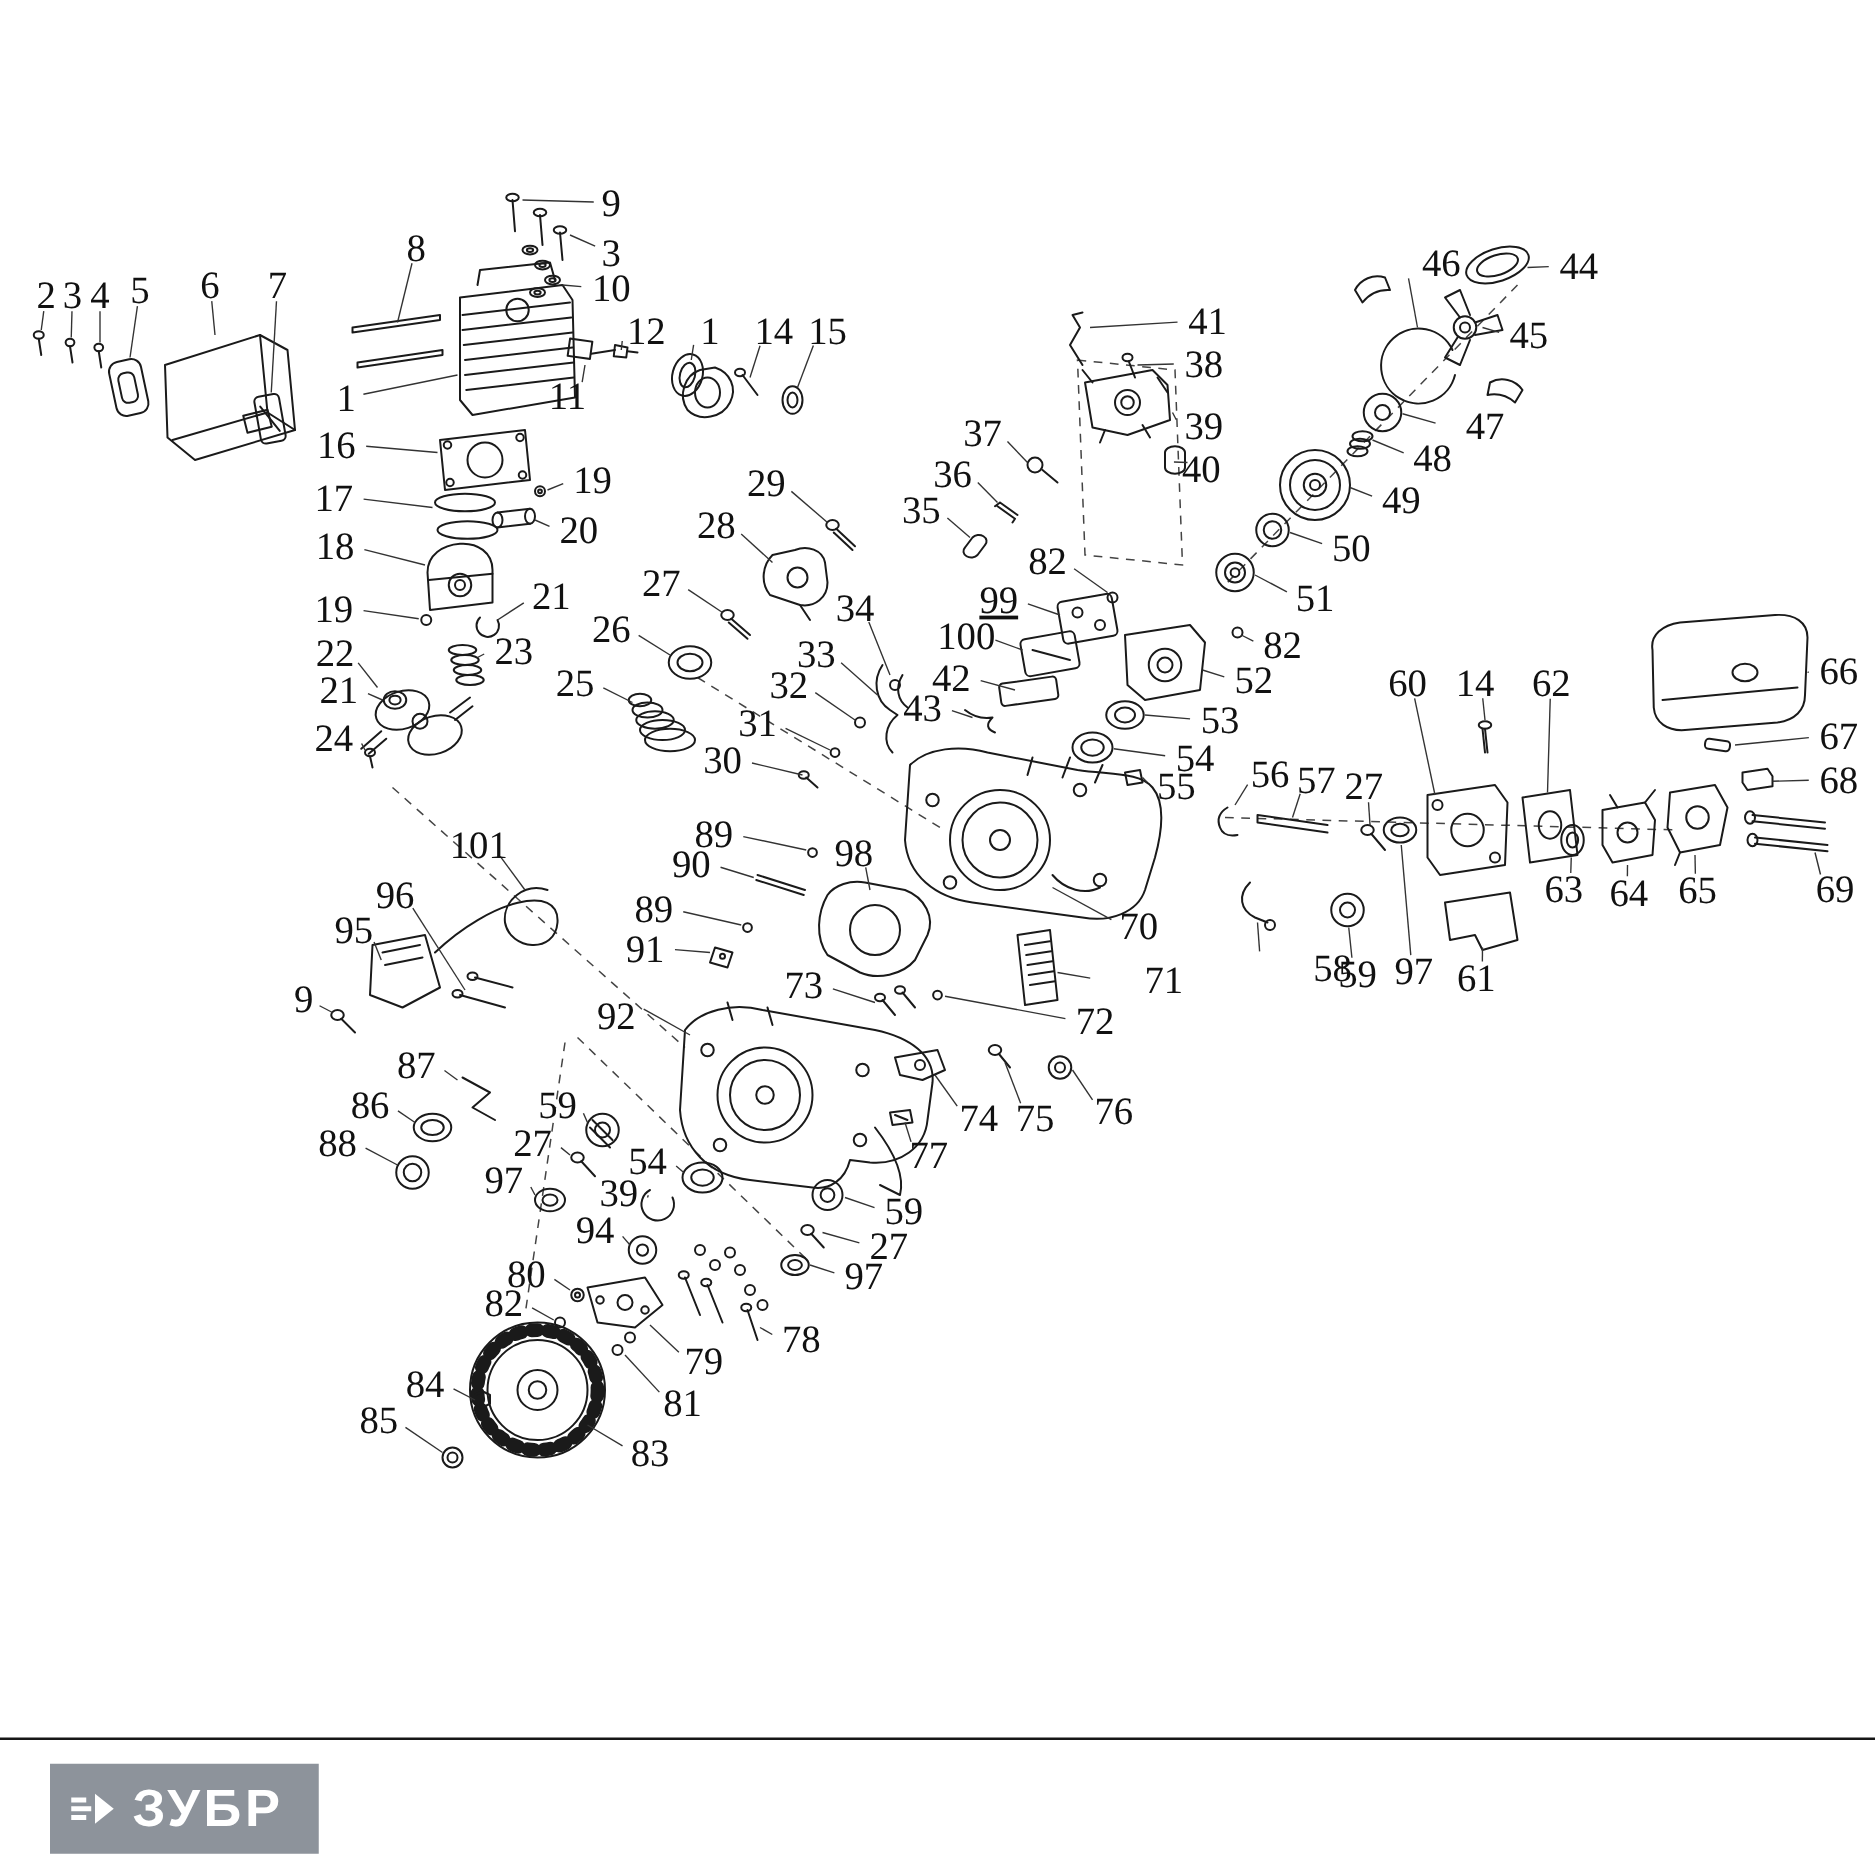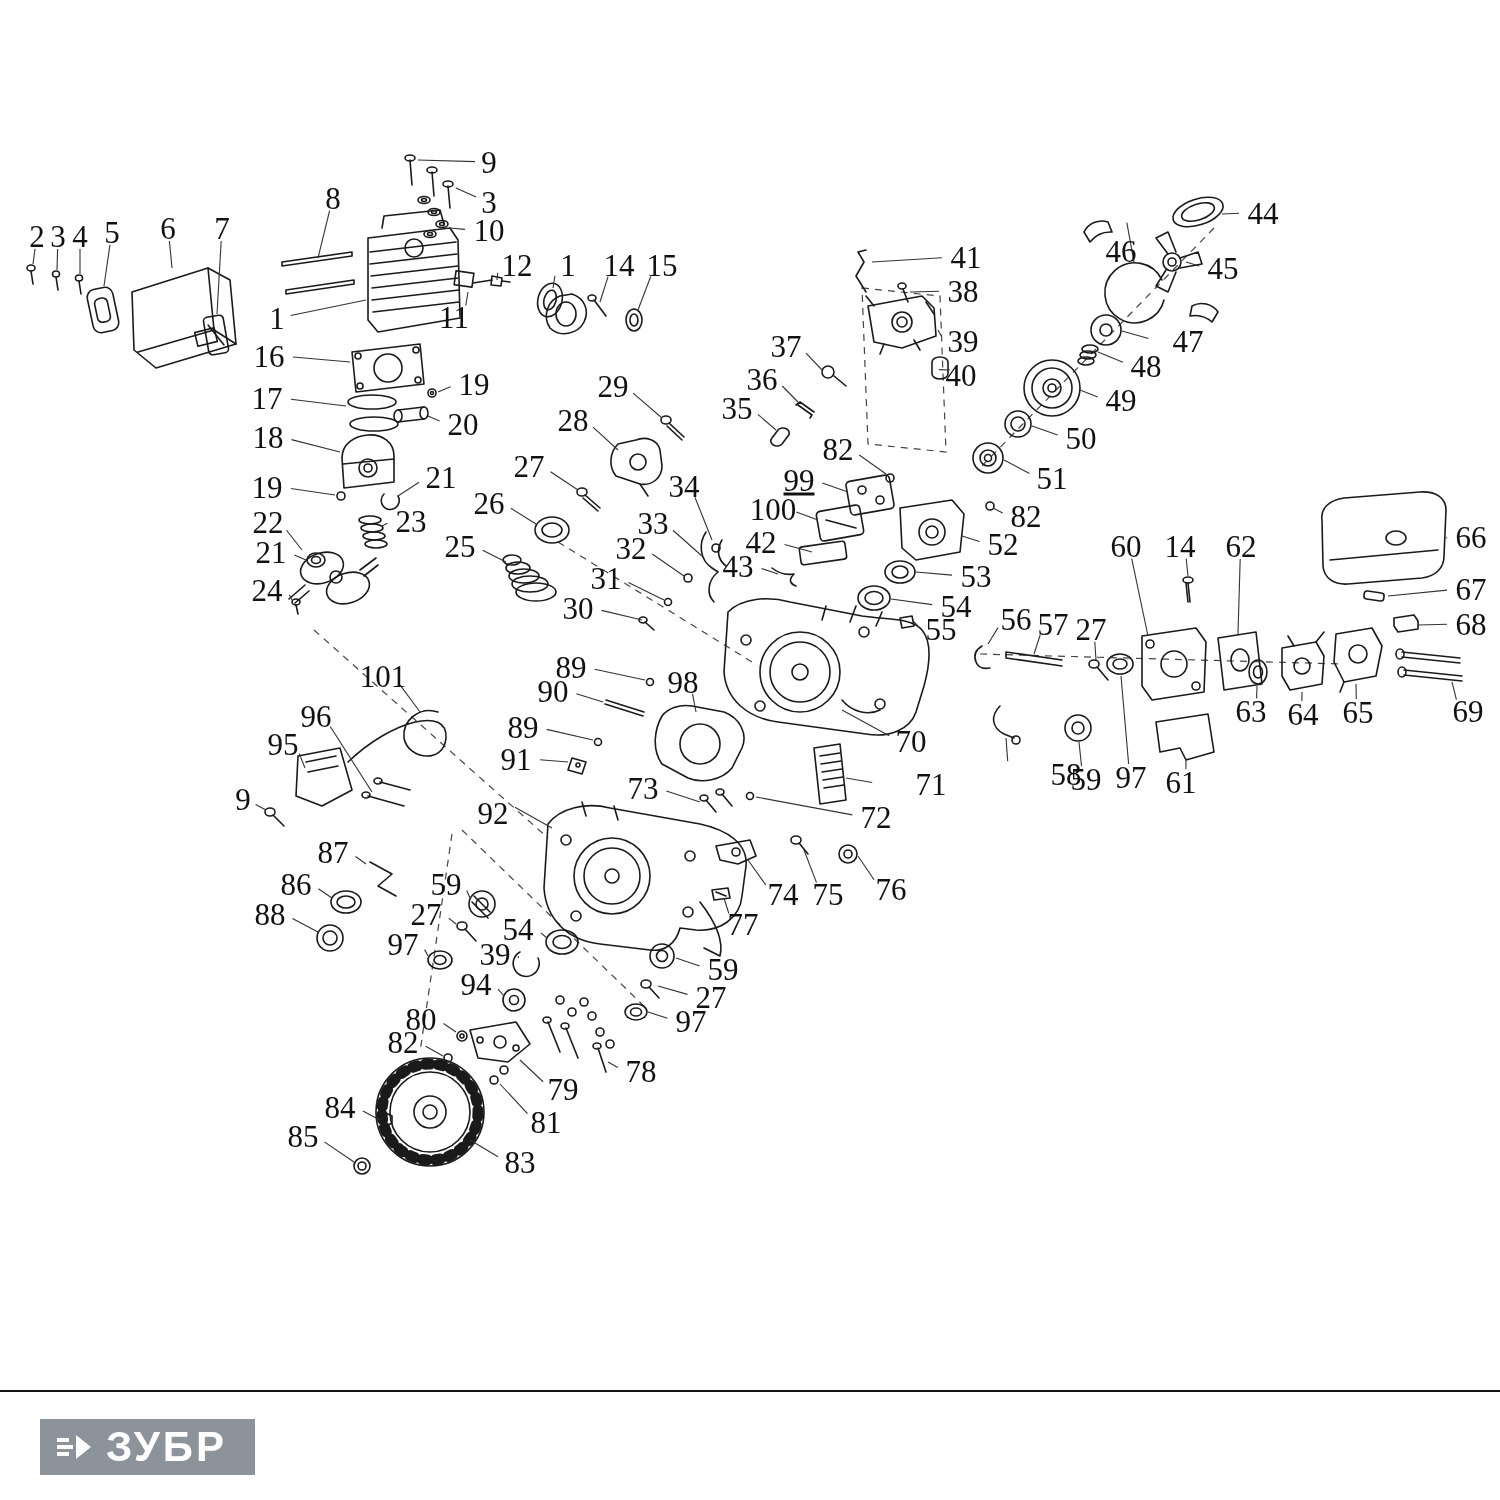--- a/index.html
+++ b/index.html
@@ -15,21 +15,21 @@
     font-family:"Liberation Serif",serif;font-size:31px;color:#111;
     line-height:1;white-space:nowrap;user-select:none;
   }
   .footer{
     position:absolute;left:0;right:0;top:1390px;height:110px;
     border-top:2px solid #161616;background:#fff;
     display:flex;align-items:center;gap:38px;padding-left:40px;
   }
   .brand-badge{
     display:flex;align-items:center;gap:12px;
-    color:#ffffff;height:56px;padding:0 28px 0 14px;
+    color:#ffffff;height:72px;padding:0 28px 0 14px;
     font-weight:bold;font-size:42px;letter-spacing:3px;
     font-family:"Liberation Sans",sans-serif;
   }
   .doc-title{font-size:35px;color:#3d3d3d;}
   .doc-title .bold{font-weight:bold;color:#000;}
 </style>
 </head>
 <body>
 
 <div id="stage">
@@ -639,21 +639,21 @@
       <div class="part-label" style="left: 762px; top: 379px;">36</div>
       <div class="part-label" style="left: 786px; top: 346px;">37</div>
       <div class="part-label" style="left: 966px; top: 257px;">41</div>
       <div class="part-label" style="left: 963px; top: 291px;">38</div>
       <div class="part-label" style="left: 963px; top: 341px;">39</div>
       <div class="part-label" style="left: 961px; top: 375px;">40</div>
       <div class="part-label" style="left: 761px; top: 542px;">42</div>
       <div class="part-label" style="left: 738px; top: 566px;">43</div>
       <div class="part-label" style="left: 1263px; top: 213px;">44</div>
       <div class="part-label" style="left: 1223px; top: 268px;">45</div>
-      <div class="part-label" style="left: 1121px; top: 210px; margin-top: 41px;">46</div>
+      <div class="part-label" style="left: 1153px; top: 210px;">46</div>
       <div class="part-label" style="left: 1172px; top: 341px; margin-left: 16px;">47</div>
       <div class="part-label" style="left: 1146px; top: 366px;">48</div>
       <div class="part-label" style="left: 1121px; top: 400px;">49</div>
       <div class="part-label" style="left: 1081px; top: 438px;">50</div>
       <div class="part-label" style="left: 1052px; top: 478px;">51</div>
       <div class="part-label" style="left: 838px; top: 449px;">82</div>
       <div class="part-label" style="left: 799px; top: 480px; text-decoration: underline;">99</div>
       <div class="part-label" style="left: 773px; top: 509px;">100</div>
       <div class="part-label" style="left: 1026px; top: 516px;">82</div>
       <div class="part-label" style="left: 1003px; top: 544px;">52</div>

